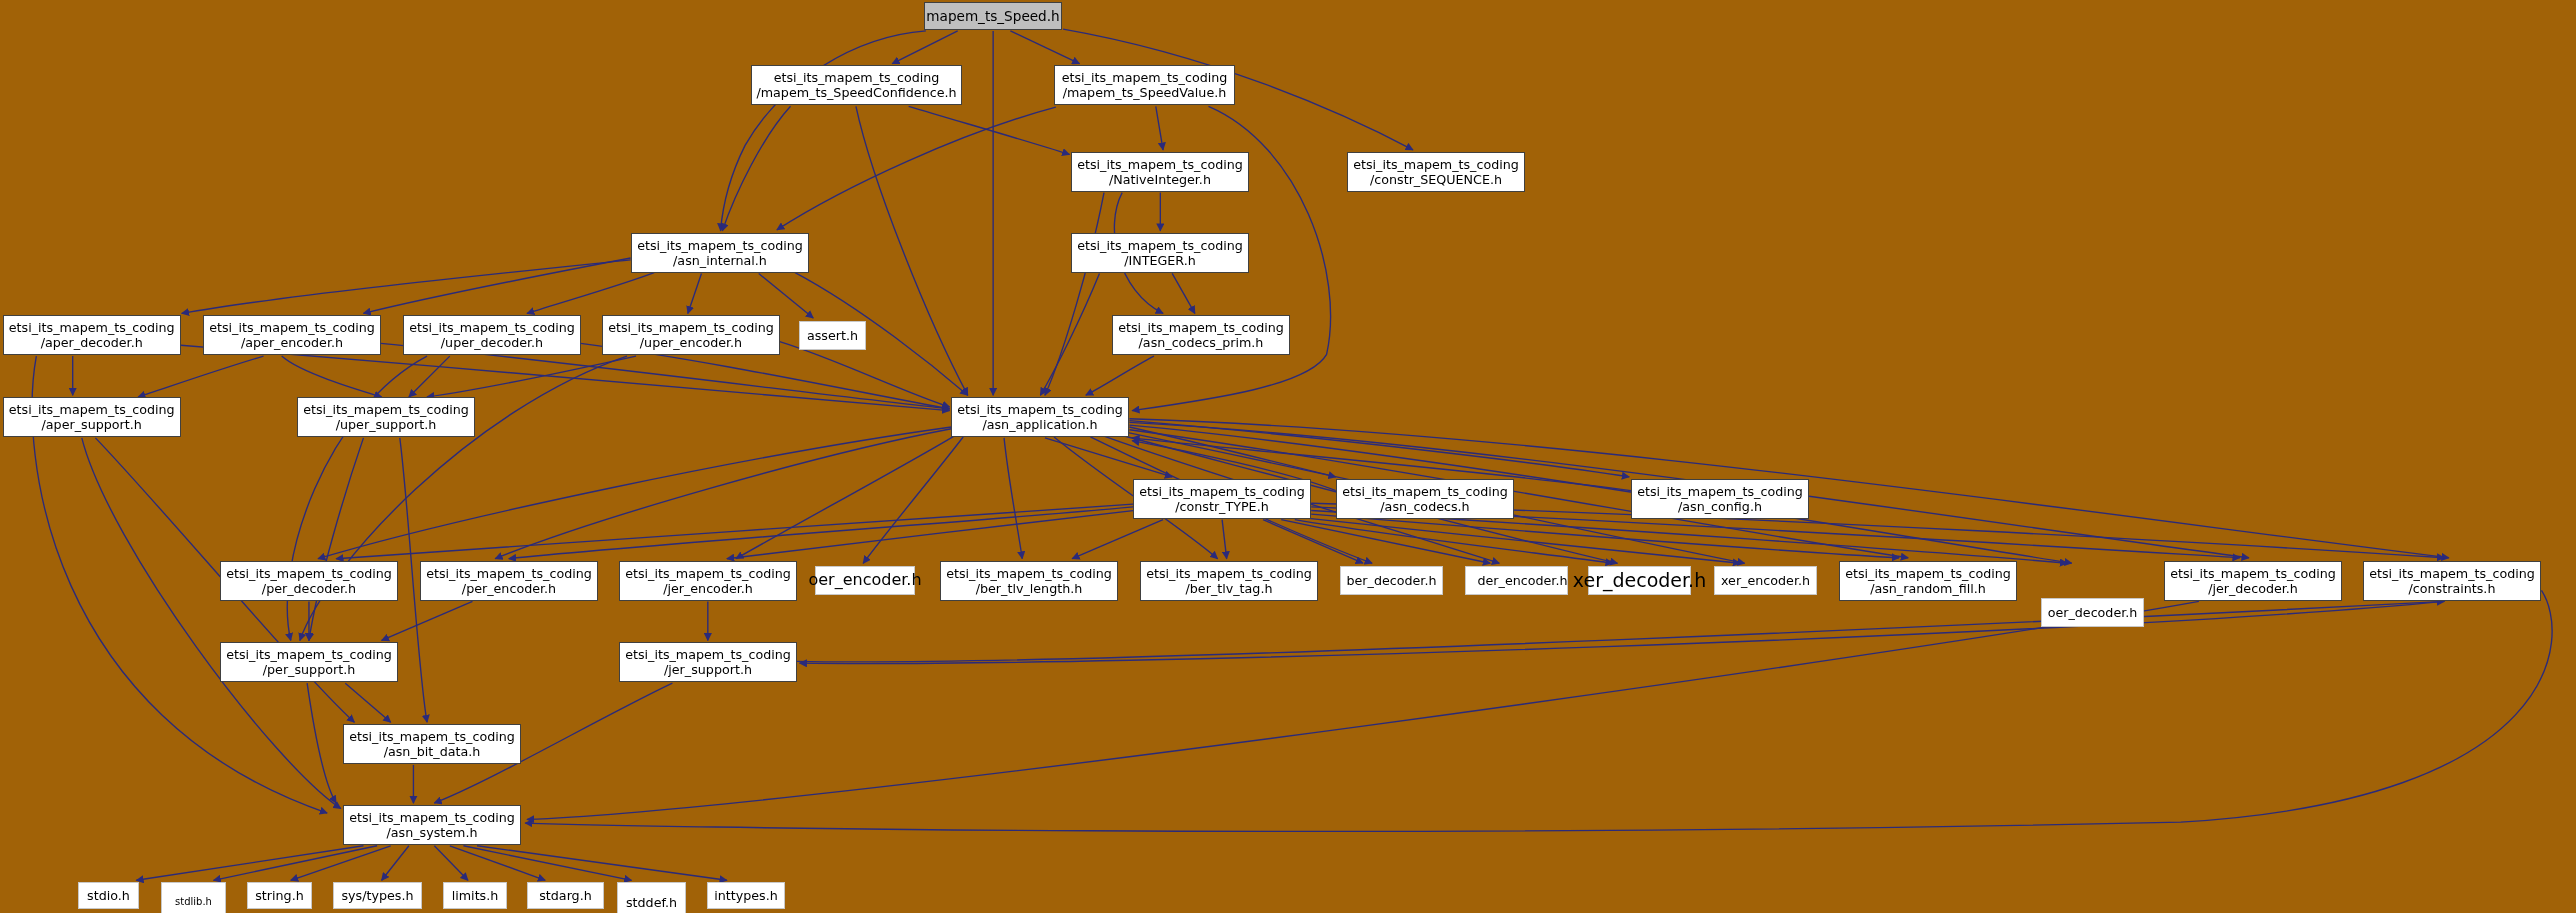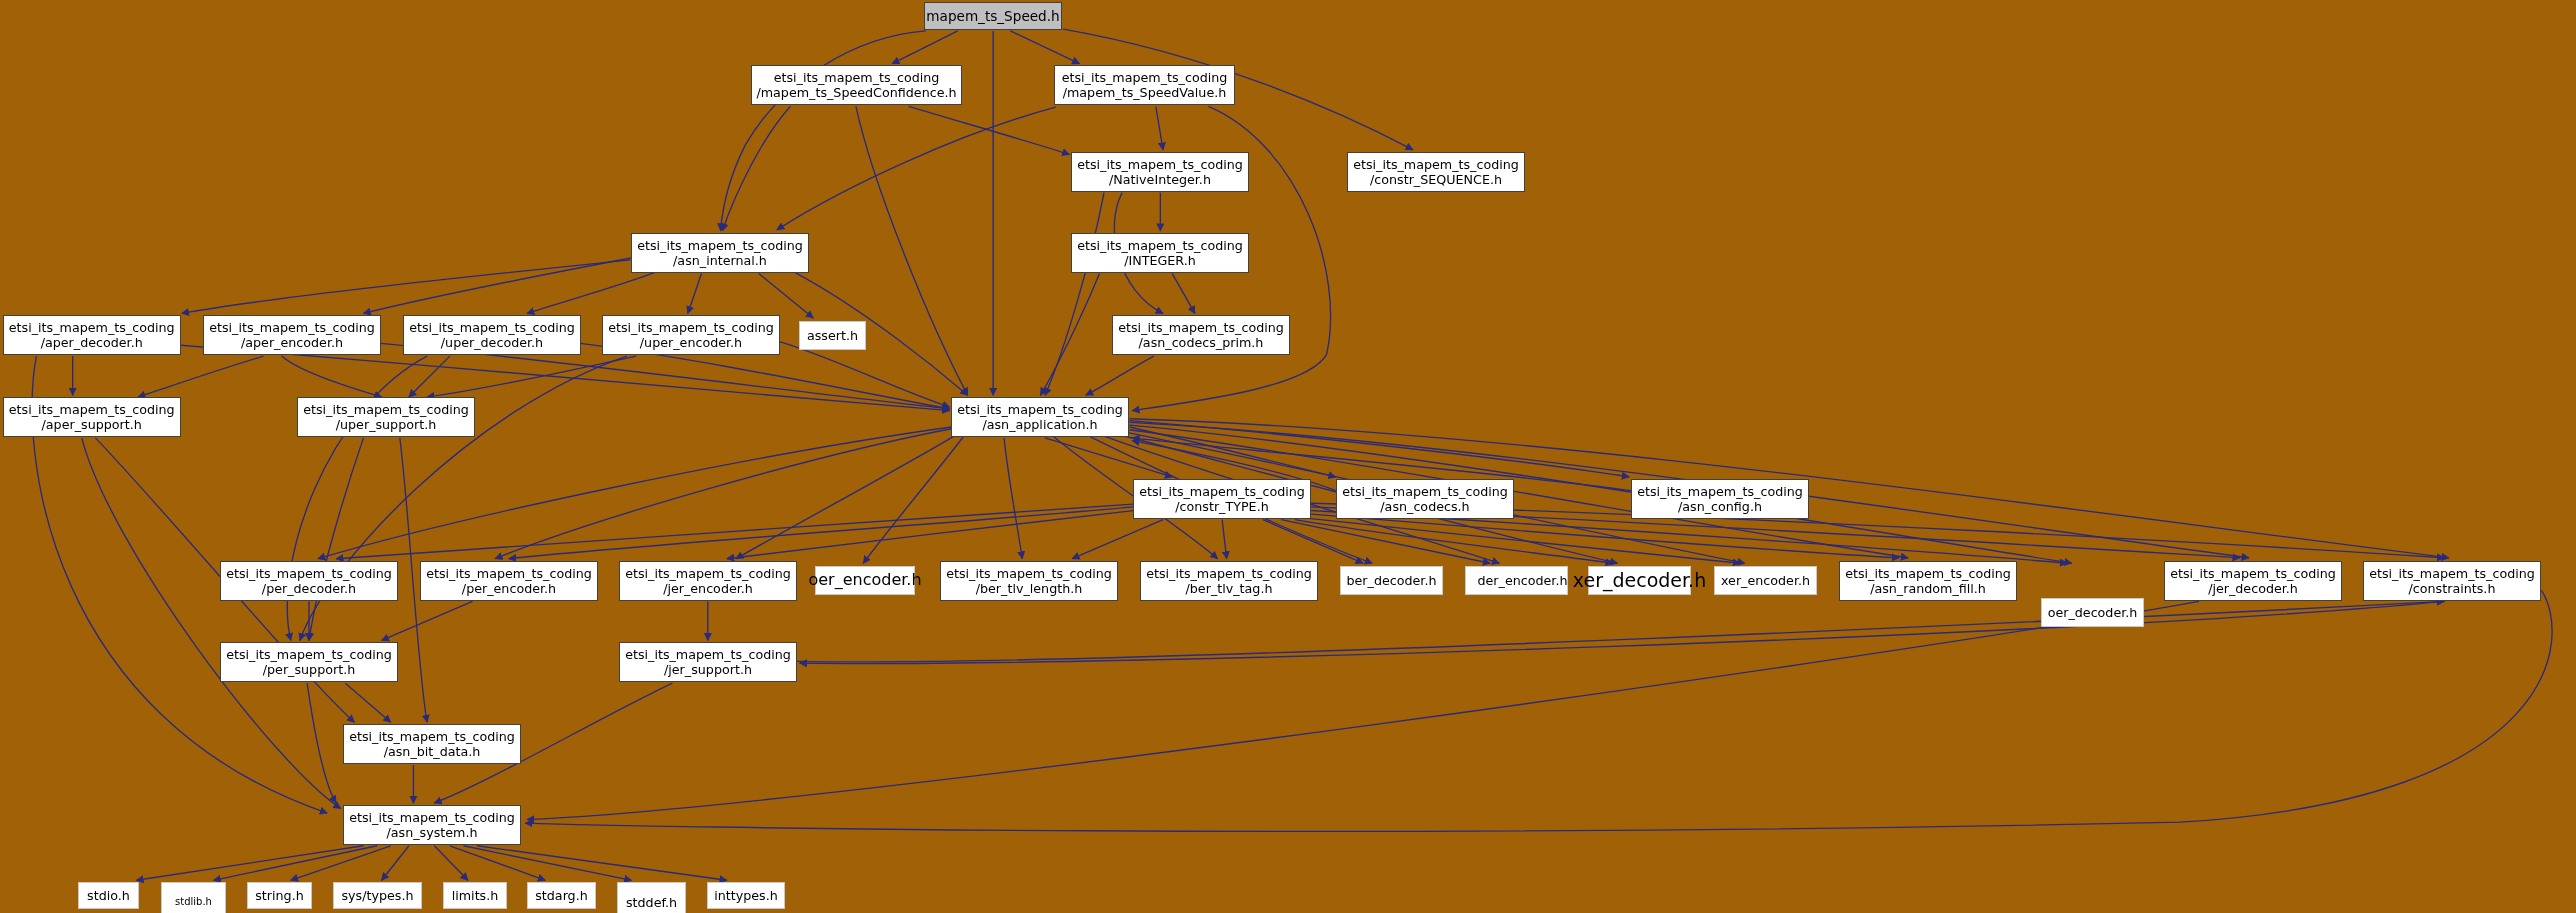--- a/index.html
+++ b/index.html
@@ -182,18 +182,18 @@
 /jer_support.h</span></div>
       <div class="node n-dark" style="left: 343px; top: 724px; width: 178px; height: 40px; font-size: 12.7px;"><span class="lbl">etsi_its_mapem_ts_coding
 /asn_bit_data.h</span></div>
       <div class="node n-dark" style="left: 343px; top: 805px; width: 178px; height: 40px; font-size: 12.7px;"><span class="lbl">etsi_its_mapem_ts_coding
 /asn_system.h</span></div>
       <div class="node n-light" style="left: 78px; top: 882px; width: 61px; height: 27px; font-size: 12.7px;"><span class="lbl">stdio.h</span></div>
       <div class="node n-light" style="left: 161px; top: 882px; width: 65px; height: 40px; font-size: 10px; align-items: center;"><span class="lbl">stdlib.h</span></div>
       <div class="node n-light" style="left: 247px; top: 882px; width: 65px; height: 27px; font-size: 12.7px;"><span class="lbl">string.h</span></div>
       <div class="node n-light" style="left: 333px; top: 882px; width: 89px; height: 27px; font-size: 12.7px;"><span class="lbl">sys/types.h</span></div>
       <div class="node n-light" style="left: 443px; top: 882px; width: 64px; height: 27px; font-size: 12.7px;"><span class="lbl">limits.h</span></div>
-      <div class="node n-light" style="left: 527px; top: 882px; width: 69px; height: 27px; font-size: 12.7px;"><span class="lbl">stdarg.h</span></div>
+      <div class="node n-light" style="left: 527px; top: 882px; width: 77px; height: 27px; font-size: 12.7px;"><span class="lbl">stdarg.h</span></div>
       <div class="node n-light" style="left: 617px; top: 882px; width: 69px; height: 40px; font-size: 12.7px; justify-content: center;"><span class="lbl">stddef.h</span></div>
       <div class="node n-light" style="left: 707px; top: 882px; width: 78px; height: 27px; font-size: 12.7px;"><span class="lbl">inttypes.h</span></div>
     </div>
 </div>
 
 
 </body></html>

